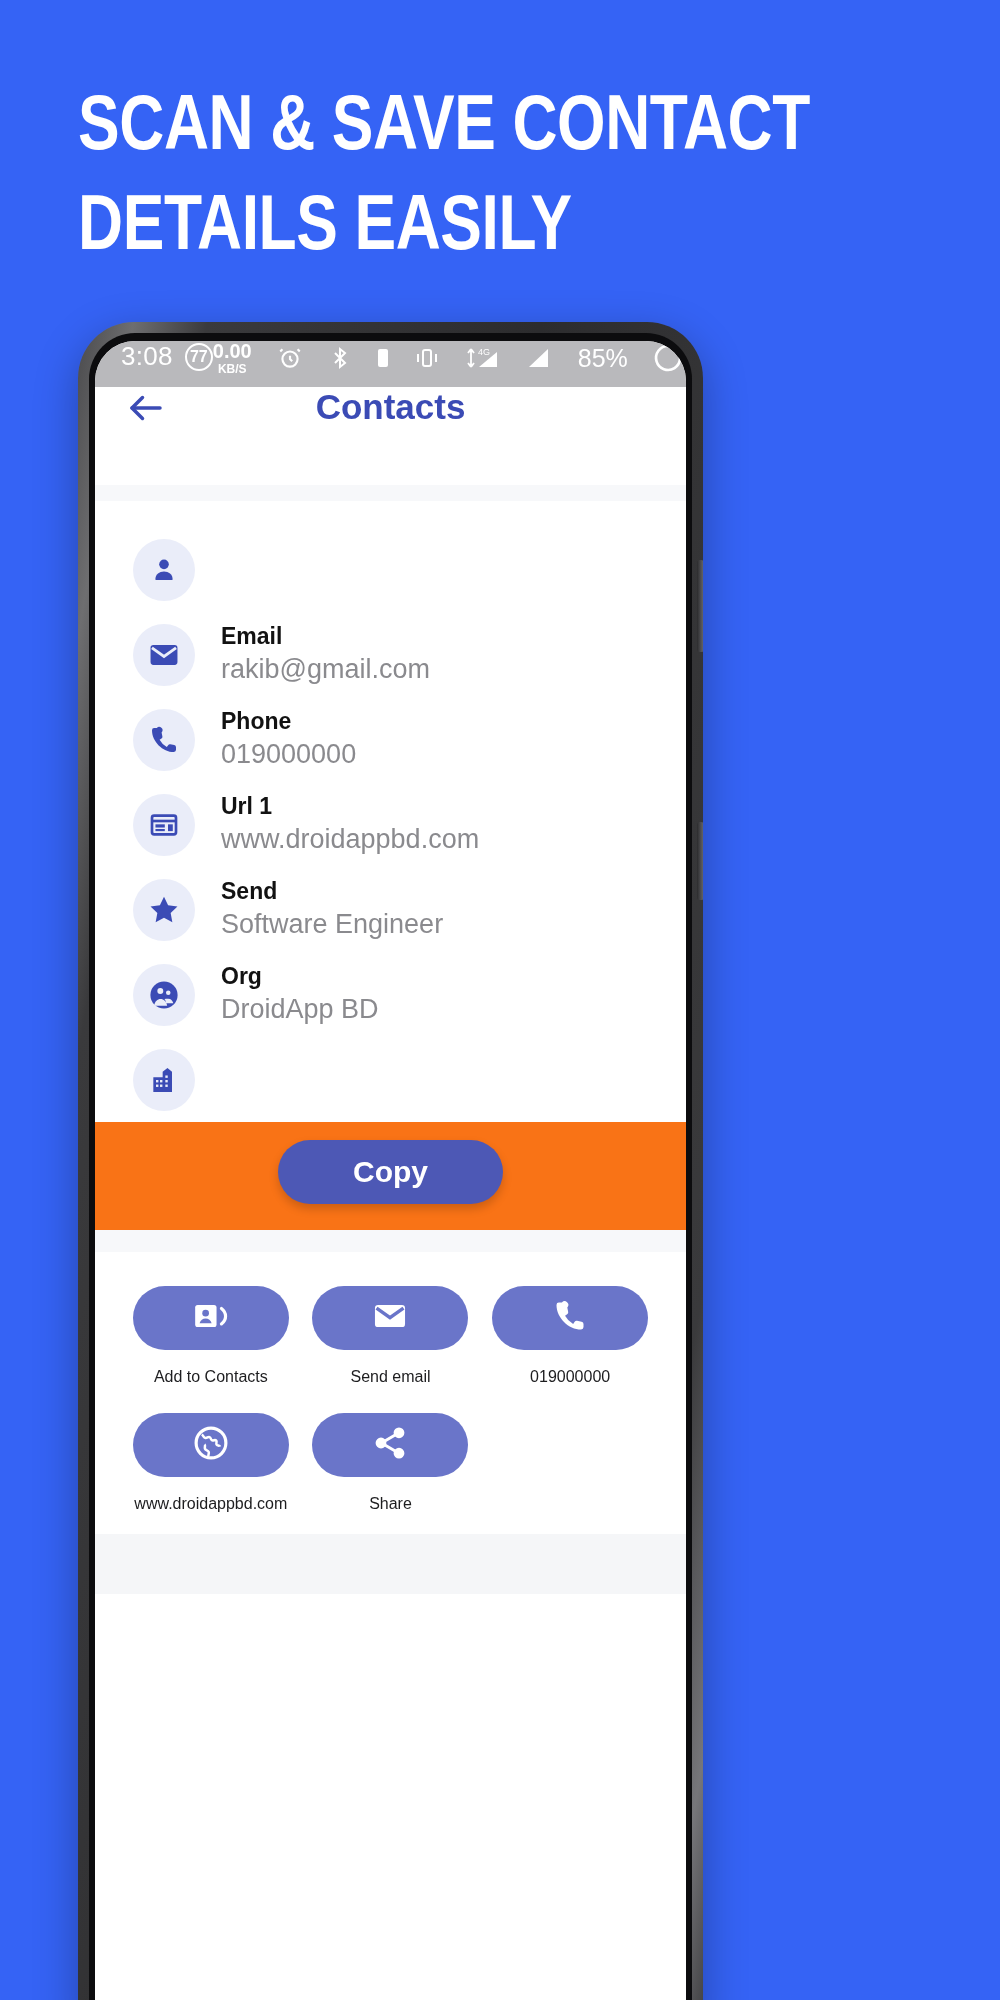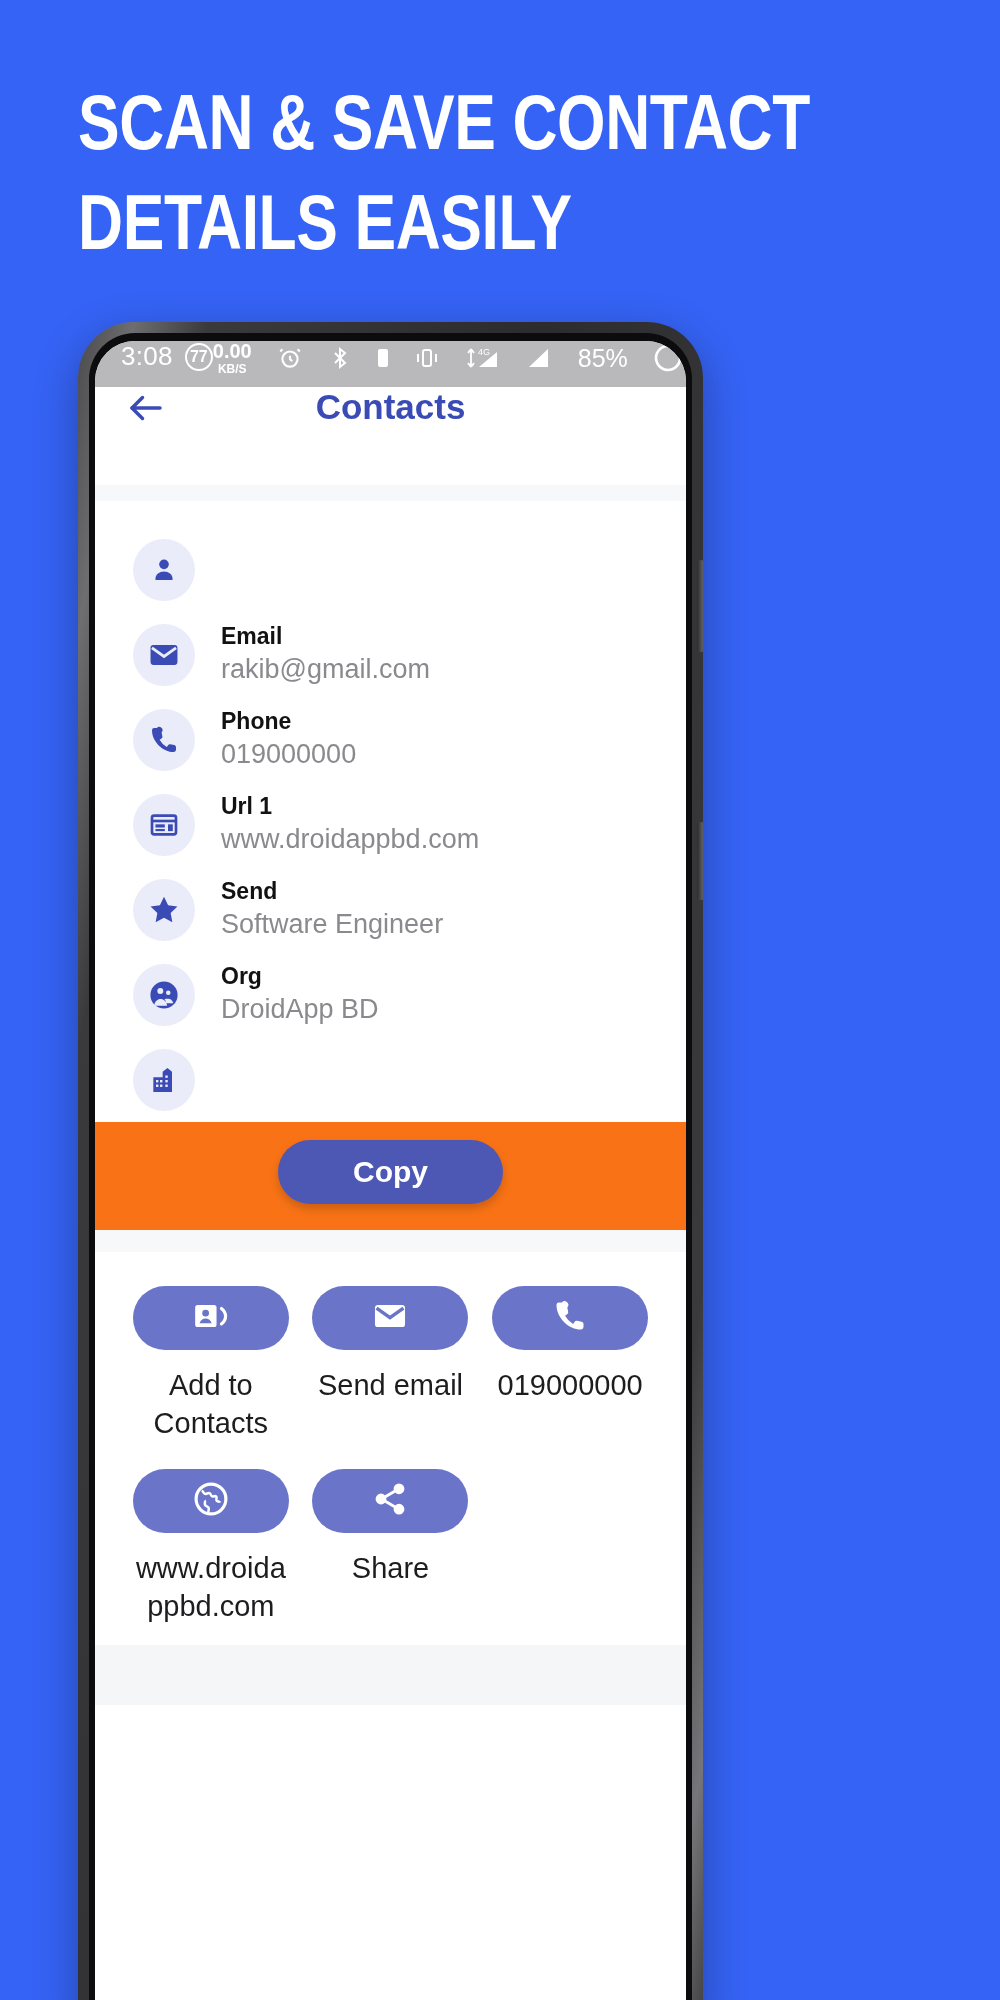--- a/index.html
+++ b/index.html
@@ -159,21 +159,21 @@
   .action-cell{ display:flex; flex-direction:column; align-items:center; }
   .action-pill{
     width:156px; height:64px;
     border-radius:34px;
     background:#6a75c9;
     display:flex; align-items:center; justify-content:center;
     cursor:pointer;
   }
   .action-label{
     margin-top:16px;
-    font-size:29px;
+    font-size:16px;
     color:#1d1d1f;
     text-align:center;
     line-height:1.32;
     max-width:160px;
     word-break:break-word;
   }
   .bottom-strip{ height:60px; background:#f5f6f8; }
 </style>
 </head>
 <body>

